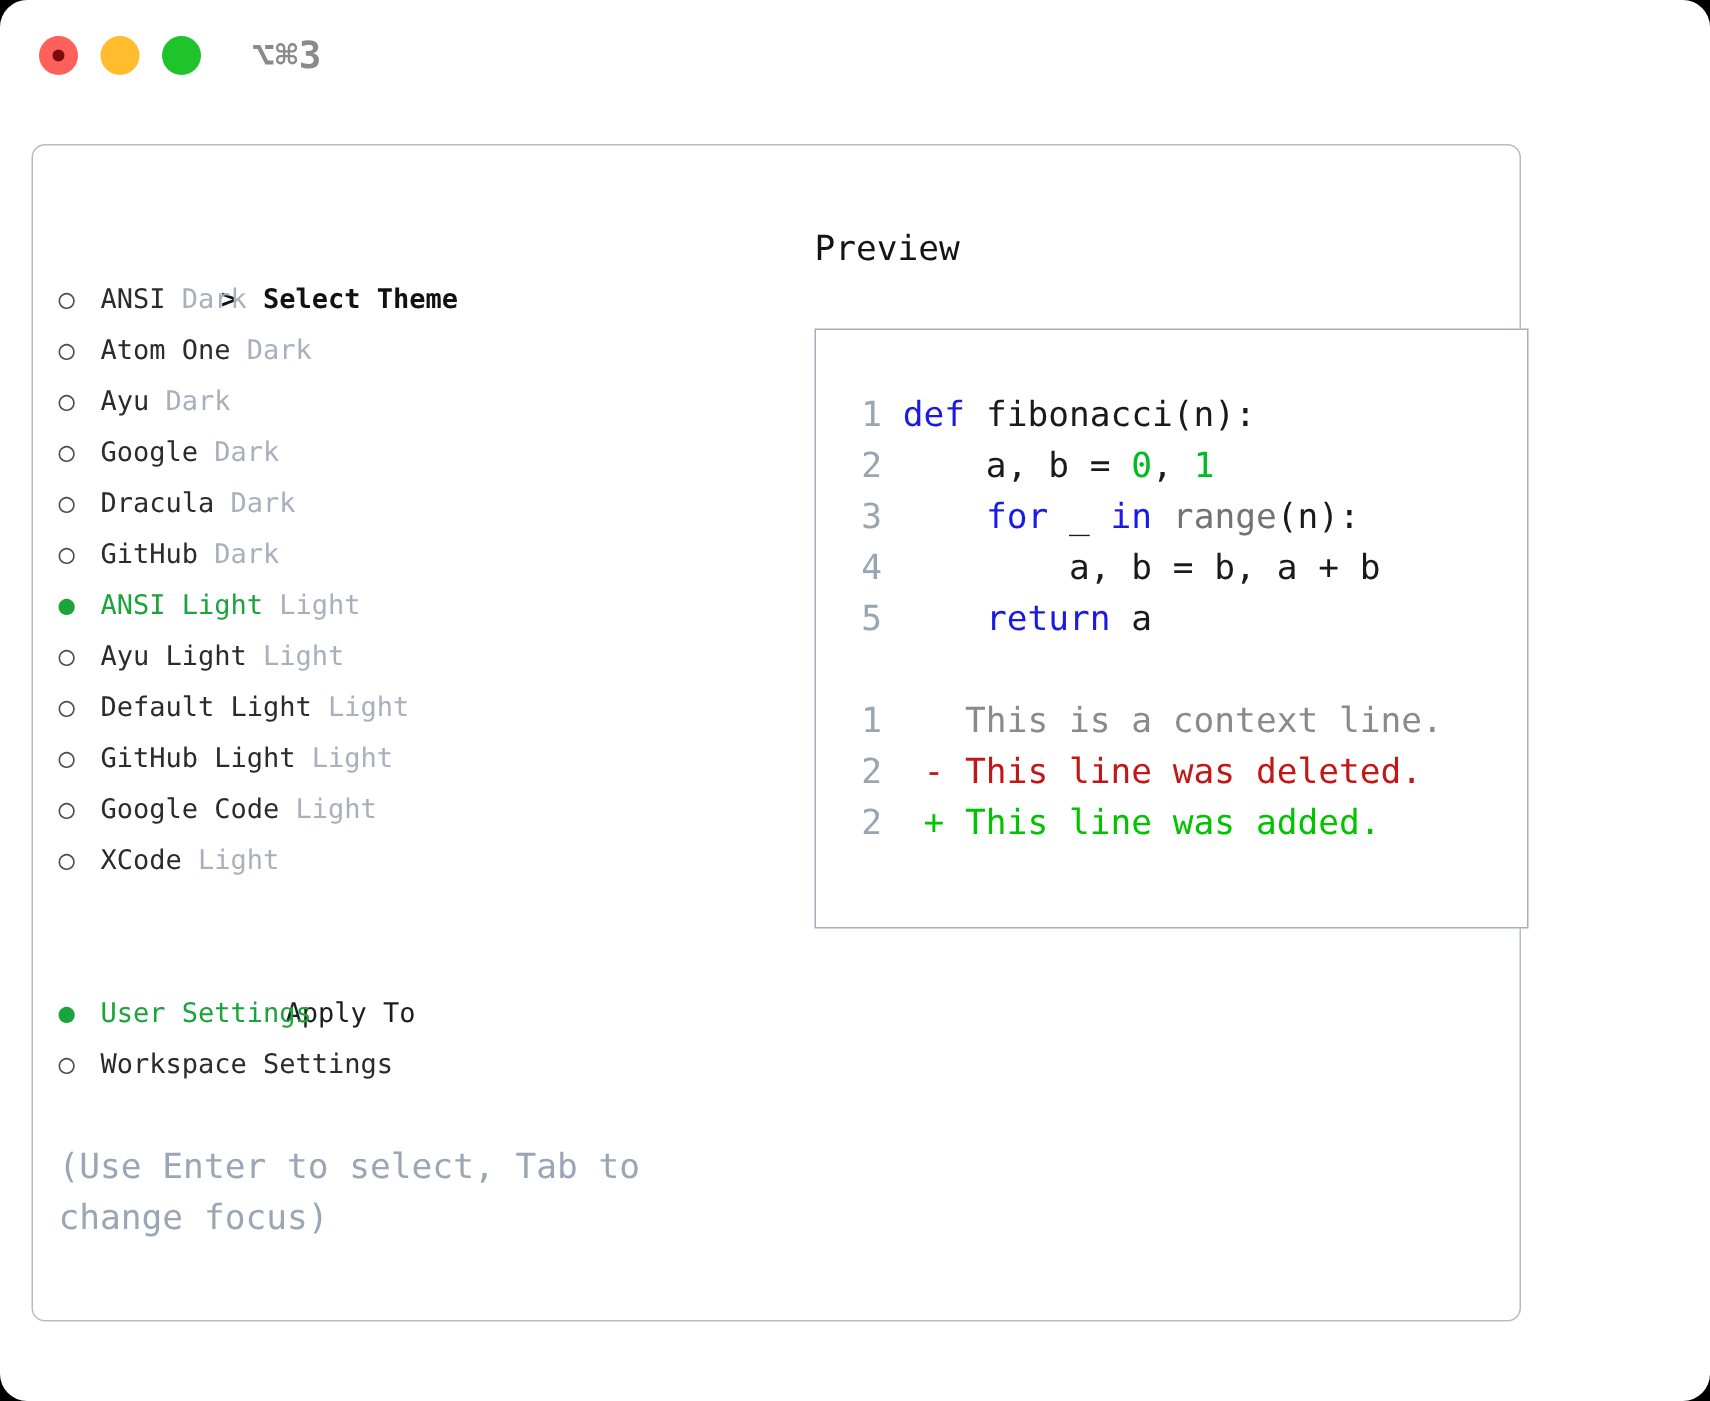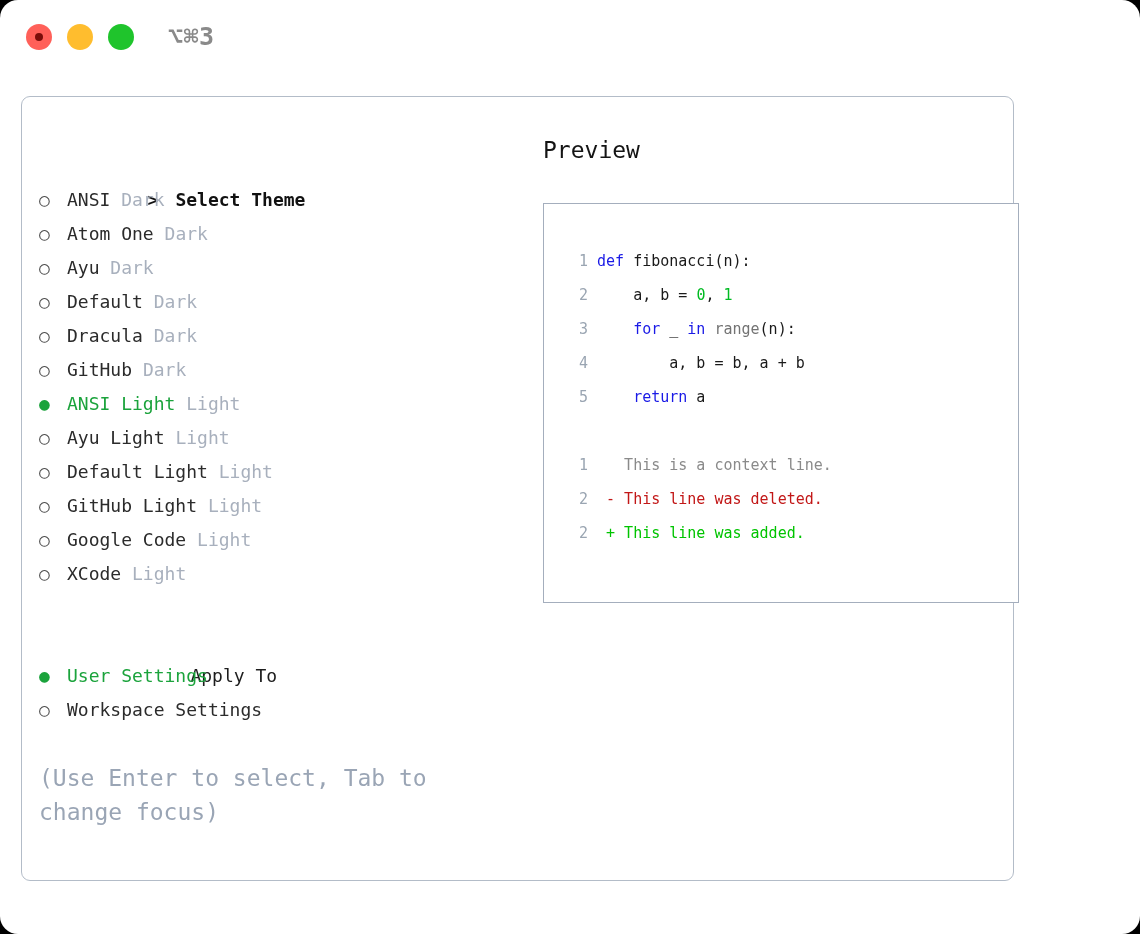--- a/index.html
+++ b/index.html
@@ -130,21 +130,21 @@
     white-space: pre-wrap;
     width: 420px;
     display: block;
   }
   .spacer-row { height: 34px; }
 
   
   .col-right {
     position: absolute;
     left: 479px;
-    top: 36px;
+    top: 52px;
     width: 500px;
     padding-left: 42px;
   }
   .preview-title {
     font-size: 23px;
     line-height: 34px;
     color: #141414;
     white-space: pre;
     display: block;
   }
@@ -157,21 +157,21 @@
     background: #ffffff;
     position: relative;
   }
   .code-area {
     position: absolute;
     left: 17px;
     top: 40px;
     right: 6px;
   }
   .code-line {
-    font-size: 15px;
+    font-size: 23px;
     line-height: 34px;
     white-space: pre;
     display: block;
   }
   .lineno {
     color: #9aa5b2;
     display: inline-block;
     width: 27px;
     text-align: right;
     white-space: pre;
@@ -205,21 +205,21 @@
       <div class="col-left">
 
         <div class="row header-row">
           <span class="marker marker-caret">&gt;</span><span>Select Theme</span>
         </div>
 
         <div id="theme-list">
             <div class="row"><span class="marker marker-unsel">○</span><span class="name">ANSI</span><span> </span><span class="variant">Dark</span></div>
             <div class="row"><span class="marker marker-unsel">○</span><span class="name">Atom One</span><span> </span><span class="variant">Dark</span></div>
             <div class="row"><span class="marker marker-unsel">○</span><span class="name">Ayu</span><span> </span><span class="variant">Dark</span></div>
-            <div class="row"><span class="marker marker-unsel">○</span><span class="name">Default</span><span> </span><span class="variant">Dark</span></div>
+            <div class="row"><span class="marker marker-unsel">○</span><span class="name">Google</span><span> </span><span class="variant">Dark</span></div>
             <div class="row"><span class="marker marker-unsel">○</span><span class="name">Dracula</span><span> </span><span class="variant">Dark</span></div>
             <div class="row"><span class="marker marker-unsel">○</span><span class="name">GitHub</span><span> </span><span class="variant">Dark</span></div>
             <div class="row"><span class="marker marker-sel">●</span><span class="name-sel">ANSI Light</span><span> </span><span class="variant">Light</span></div>
             <div class="row"><span class="marker marker-unsel">○</span><span class="name">Ayu Light</span><span> </span><span class="variant">Light</span></div>
             <div class="row"><span class="marker marker-unsel">○</span><span class="name">Default Light</span><span> </span><span class="variant">Light</span></div>
             <div class="row"><span class="marker marker-unsel">○</span><span class="name">GitHub Light</span><span> </span><span class="variant">Light</span></div>
             <div class="row"><span class="marker marker-unsel">○</span><span class="name">Google Code</span><span> </span><span class="variant">Light</span></div>
             <div class="row"><span class="marker marker-unsel">○</span><span class="name">XCode</span><span> </span><span class="variant">Light</span></div>
           </div>
 

